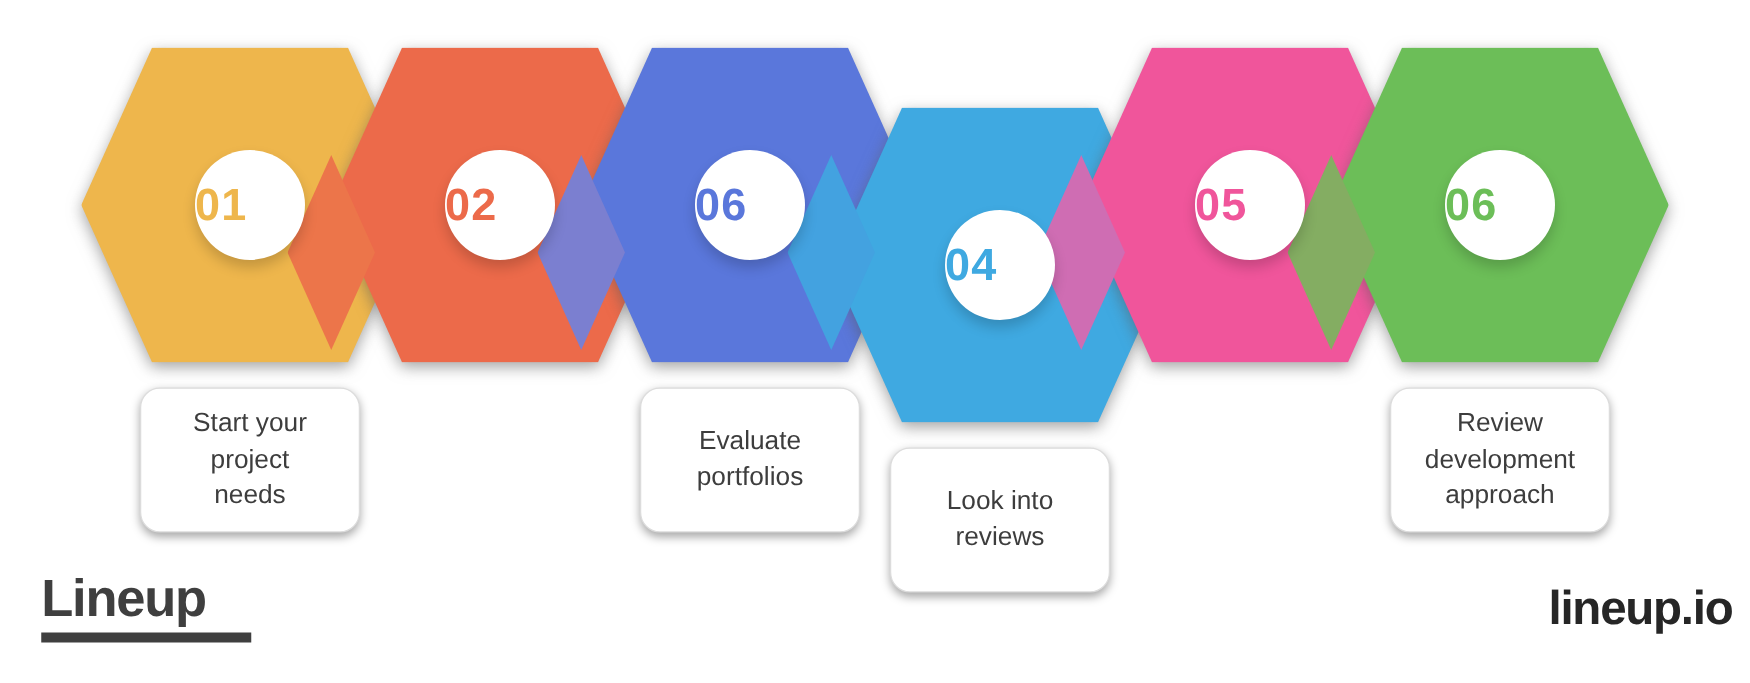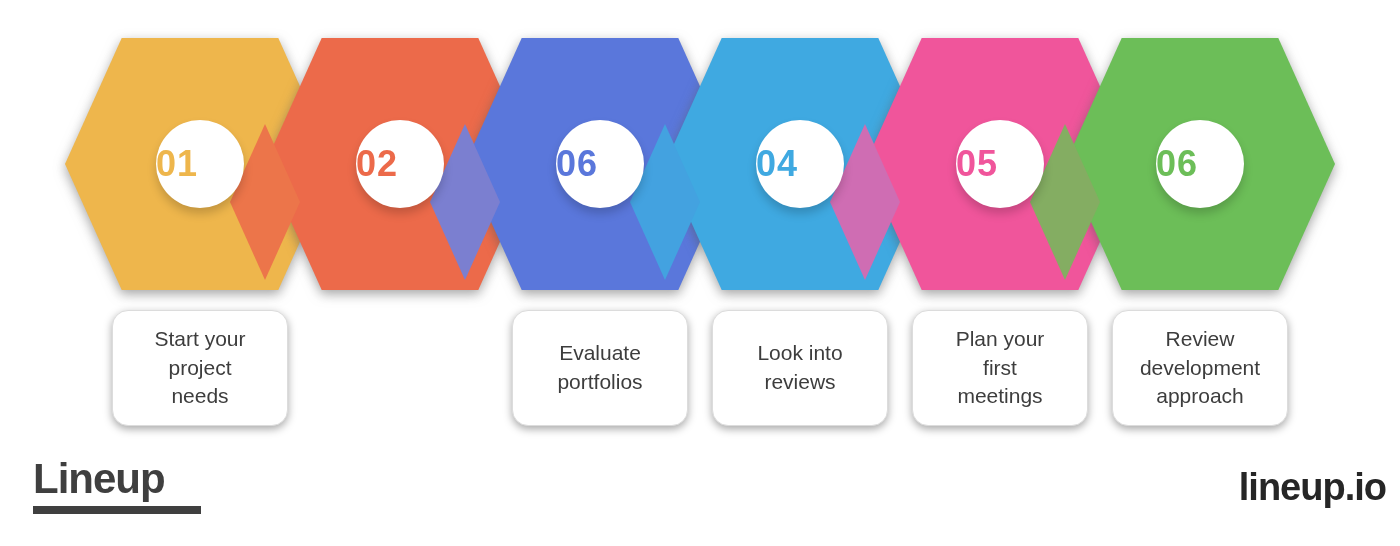--- a/index.html
+++ b/index.html
@@ -94,44 +94,39 @@
     </div>
     <div class="num-circle">
       <span class="num">06</span>
     </div>
     <div class="card">
       <span>Evaluate
 portfolios</span>
     </div>
   </div>
 
-  <div class="step" style="left: 665px; --c: #3FA9E1;">
+  <div class="step" style="left: 665px; margin-top: 48px; --c: #3FA9E1;">
     <div class="hexwrap">
       <div class="hex"></div>
     </div>
     <div class="num-circle">
       <span class="num">04</span>
     </div>
     <div class="card">
       <span>Look into
 reviews</span>
     </div>
   </div>
 
   <div class="step" style="left: 865px; --c: #F0559B;">
     <div class="hexwrap">
       <div class="hex"></div>
     </div>
     <div class="num-circle">
       <span class="num">05</span>
-    </div>
-    <div class="card">
-      <span>Plan your
-first
-meetings</span>
     </div>
   </div>
 
   <div class="step" style="left: 1065px; --c: #6CBE58;">
     <div class="hexwrap">
       <div class="hex"></div>
     </div>
     <div class="num-circle">
       <span class="num">06</span>
     </div>

